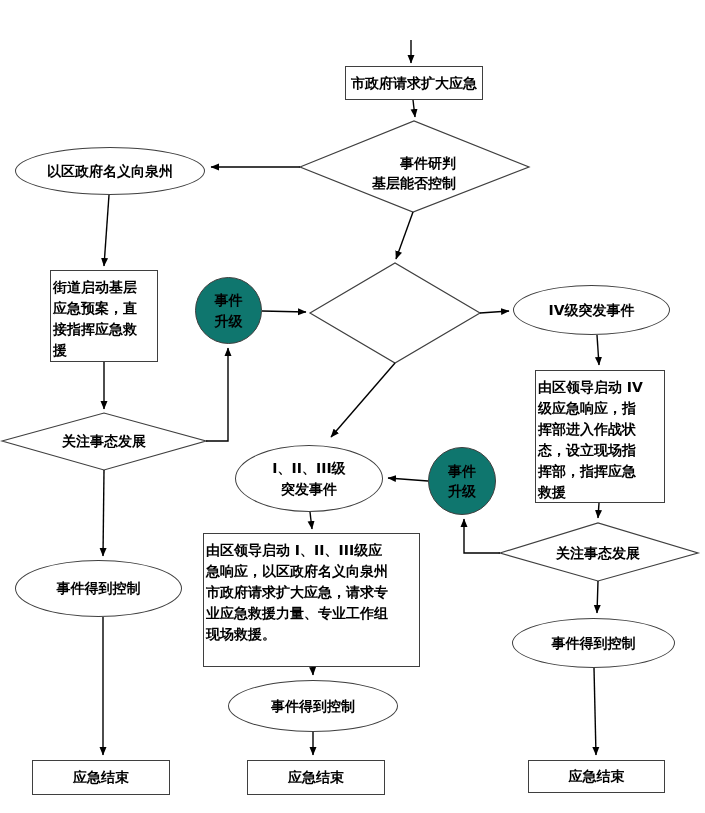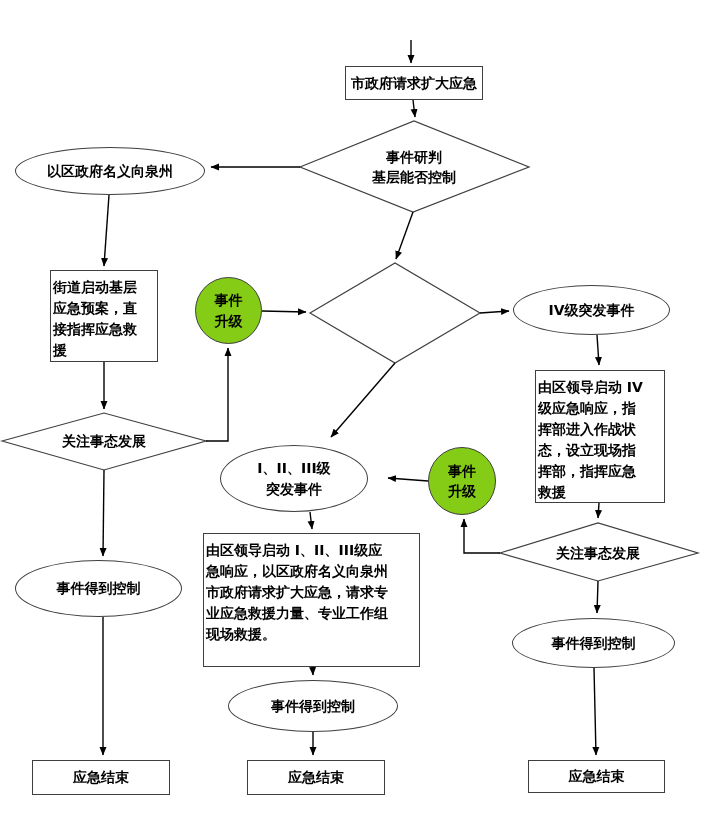--- a/index.html
+++ b/index.html
@@ -36,21 +36,21 @@
     box-sizing: border-box;
   }
   .ellipse {
     border: 1px solid #3f3f3f;
     border-radius: 50%;
     background: #ffffff;
   }
   .circle {
     border: 1px solid #3f3f3f;
     border-radius: 50%;
-    background: #84cc16;
+    background: #0f766e;
   }
   .rect {
     border: 1px solid #3f3f3f;
     background: #ffffff;
   }
   .rect.left-text {
     justify-content: flex-start;
     align-items: flex-start;
     text-align: left;
     padding: 6px 2px;
@@ -100,21 +100,21 @@
       <polyline points="312,655 313,675" marker-end="url(#arrow)"></polyline>
       <polyline points="313,732 313,755" marker-end="url(#arrow)"></polyline>
       <polyline points="598,581 597,613" marker-end="url(#arrow)"></polyline>
       <polyline points="594,668 596,755" marker-end="url(#arrow)"></polyline>
     </g>
   </svg>
 
 
   <div class="node rect" style="left:345px; top:66px; width:138px; height:34px;">市政府请求扩大应急</div>
 
-  <div class="node diamond-label" style="left:329px; top:138px; width:170px; height:58px;">事件研判
+  <div class="node diamond-label" style="left:329px; top:144px; width:170px; height:58px;text-align:right;">事件研判
 基层能否控制</div>
 
   <div class="node ellipse" style="left:15px; top:147px; width:190px; height:48px;">以区政府名义向泉州</div>
 
   <div class="node rect left-text" style="left:50px; top:270px; width:108px; height:92px;">街道启动基层
 应急预案，直
 接指挥应急救
 援</div>
 
   <div class="node circle" style="left:195px; top:277px; width:67px; height:67px;">事件
@@ -125,21 +125,21 @@
 级应急响应，指
 挥部进入作战状
 态，设立现场指
 挥部，指挥应急
 救援</div>
 
   <div class="node ellipse" style="left:513px; top:285px; width:157px; height:50px;">IV级突发事件</div>
 
   <div class="node diamond-label" style="left:24px; top:430px; width:160px; height:22px;">关注事态发展</div>
 
-  <div class="node ellipse" style="left:220px; top:445px; width:148px; height:67px;">I、II、III级
+  <div class="node ellipse" style="left:235px; top:445px; width:148px; height:67px;">I、II、III级
 突发事件</div>
 
   <div class="node circle" style="left:428px; top:447px; width:68px; height:68px;">事件
 升级</div>
 
   <div class="node rect left-text" style="left:203px; top:533px; width:217px; height:134px;">由区领导启动 I、II、III级应
 急响应，以区政府名义向泉州
 市政府请求扩大应急，请求专
 业应急救援力量、专业工作组
 现场救援。</div>

